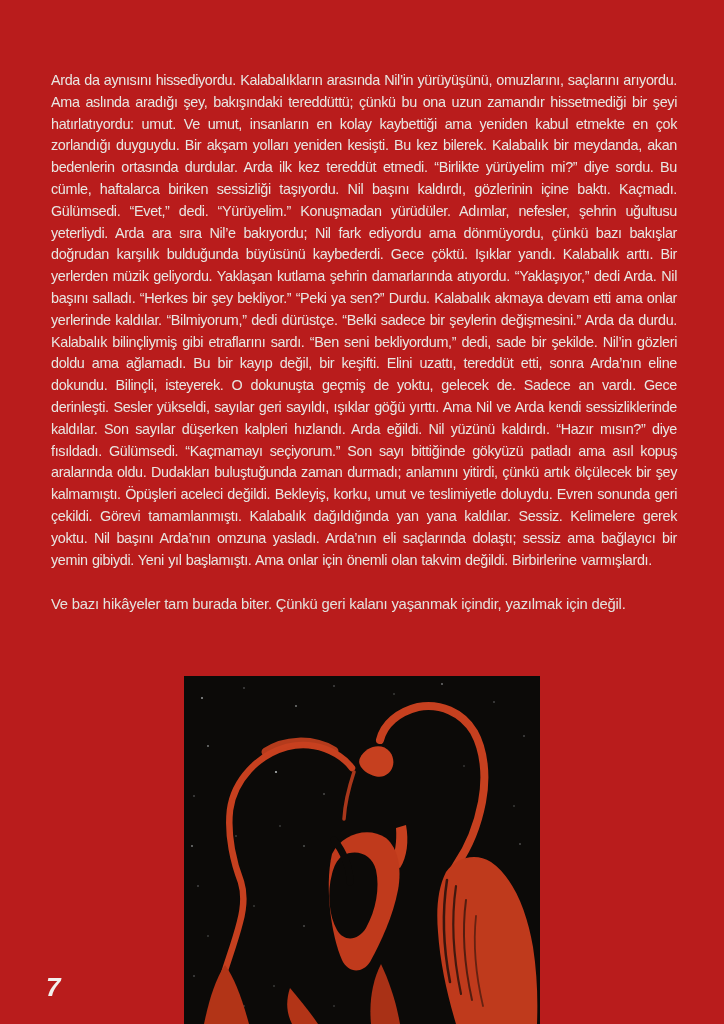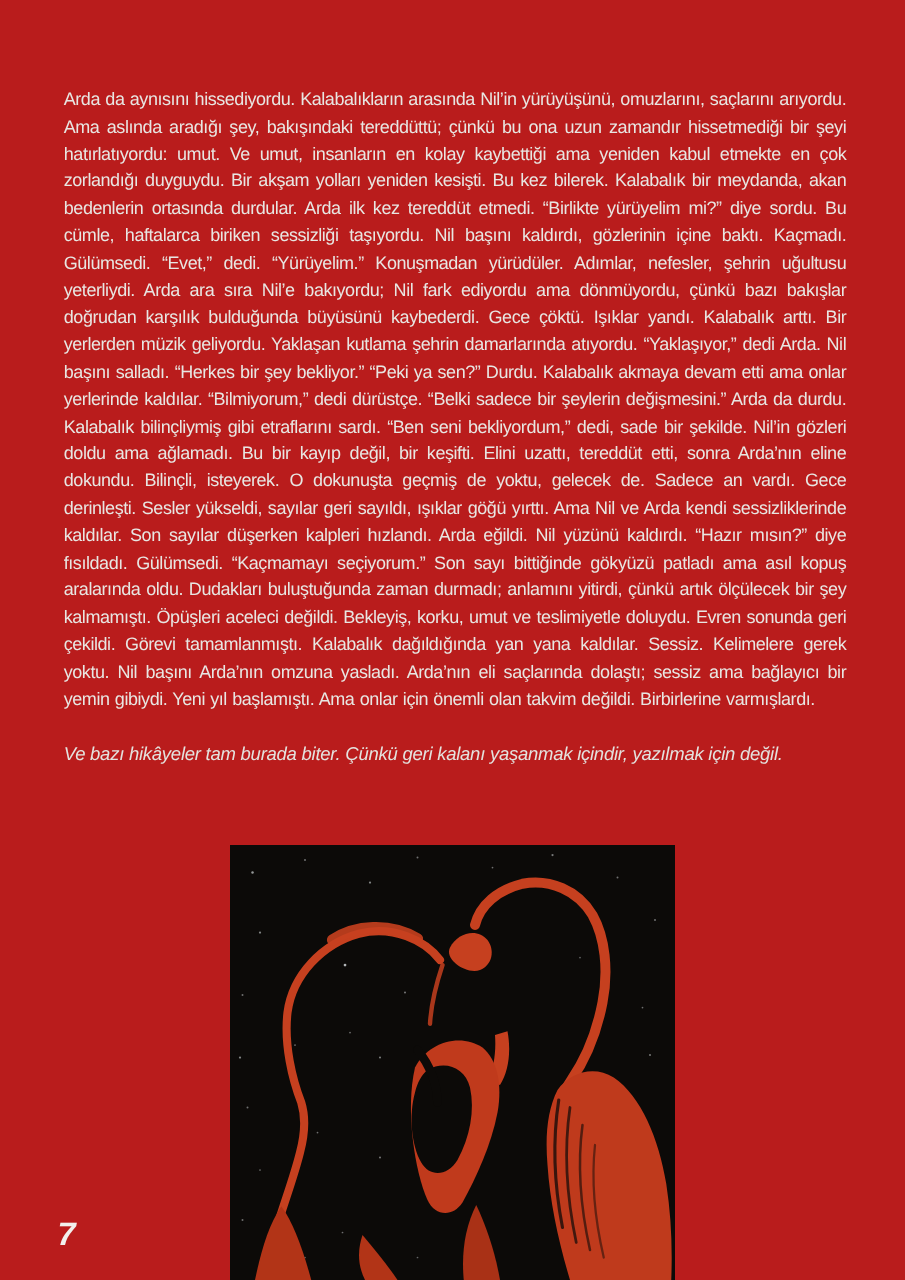--- a/index.html
+++ b/index.html
@@ -6,21 +6,21 @@
   .page{
     position:relative;width:724px;height:1024px;background:#b91c1c;
     overflow:hidden;font-family:"Liberation Sans",sans-serif;
   }
   .text-block{position:absolute;left:51px;top:70px;width:626px;color:#e8e6e2;}
   .body-par{
     margin:0;font-size:14.4px;line-height:21.8px;text-align:justify;
     letter-spacing:-0.35px;word-spacing:0.6px;
   }
   .closing-par{
-    margin:22px 0 0 0;font-style:italic;font-size:14.8px;line-height:22px;
+    margin:22px 0 0 0;font-size:14.8px;line-height:22px;
     letter-spacing:-0.2px;color:#e4e2de;text-align:left;
   }
   .illustration{position:absolute;left:184px;top:676px;width:356px;height:348px;margin:0;}
   .illustration svg{display:block;}
   .page-number{
     position:absolute;left:46px;top:972px;font-size:26px;font-weight:bold;
     font-style:italic;color:#f2f0ed;letter-spacing:0.5px;
   }
 </style>
 </head>

